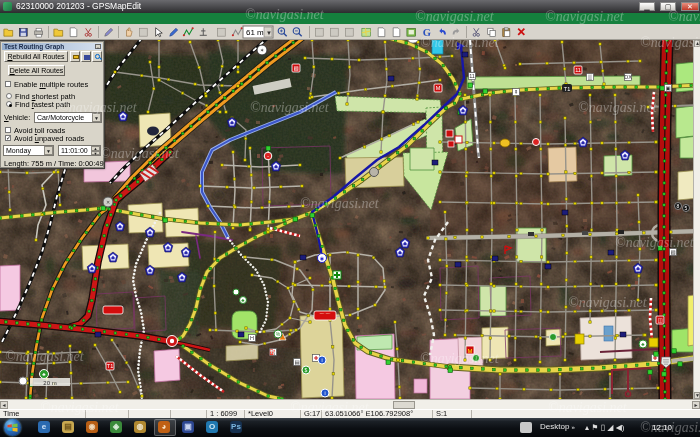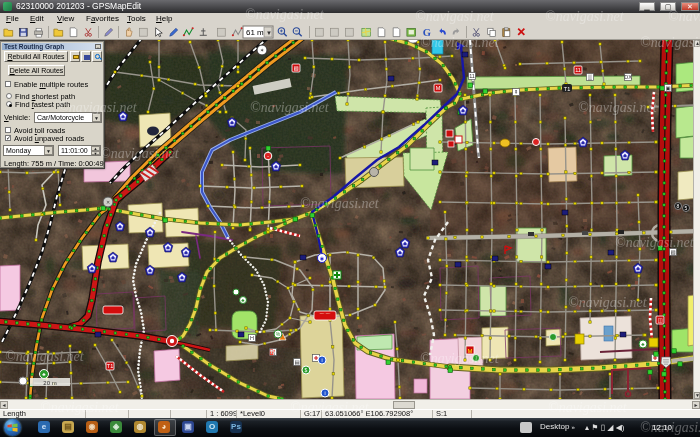--- a/index.html
+++ b/index.html
@@ -29,28 +29,20 @@
 .wm { position:absolute; color:#fff; opacity:0.32; font-family:"Liberation Serif",serif; font-style:italic; }
 </style></head>
 <body>
 <div id="app">
 <div id="titlebar">
   <div class="appicon"></div>
       <div class="txt">62310000 201203 - GPSMapEdit</div>
   <div class="wbtn" style="left:639px;width:16px;">▁</div>
       <div class="wbtn" style="left:660px;width:16px;">▢</div>
       <div class="wbtn" style="left:681px;width:18px;background:linear-gradient(#e89080,#c23a28);color:#fff;">✕</div>
-</div>
-<div id="menubar">
-  <span style="left:6px;"><u>F</u>ile</span>
-      <span style="left:30px;"><u>E</u>dit</span>
-      <span style="left:57px;"><u>V</u>iew</span>
-      <span style="left:86px;">F<u>a</u>vorites</span>
-      <span style="left:127px;"><u>T</u>ools</span>
-      <span style="left:156px;"><u>H</u>elp</span>
 </div>
 <div id="toolbar">
 <svg width="700" height="16" xmlns="http://www.w3.org/2000/svg">
         <g transform="translate(3,2.5) scale(0.88)">
           <path d="M1 3 L5 3 L6 4.5 L11 4.5 L11 11 L1 11 Z" fill="#f0c838" stroke="#8a6a00" stroke-width="0.7"></path>
         </g>
         <g transform="translate(18,2.5) scale(0.88)">
           <rect x="1.5" y="2" width="9" height="9" fill="#3a4a9a" stroke="#222" stroke-width="0.6"></rect>
           <rect x="3.5" y="2.5" width="5" height="3" fill="#cfd4e8"></rect>
           <rect x="3" y="7" width="6" height="4" fill="#cfd4e8"></rect>
@@ -2019,26 +2011,26 @@
 <div id="vscroll">
       <div class="arr" style="top:0;">▲</div>
       <div class="arr" style="bottom:0;">▼</div>
     </div>
 <div id="hscroll">
       <div class="arr" style="left:0;">◂</div>
       <div class="arr" style="right:0;">▸</div>
       <div style="position:absolute;left:393px;top:1px;width:22px;height:8px;background:#dcd9d1;border:1px solid #99968e;"></div>
     </div>
 <div id="statusbar">
-  <div style="position:absolute;left:3px;top:0;line-height:8px;">Length</div>
+  <div style="position:absolute;left:3px;top:0;line-height:8px;">Time</div>
   <div class="pane" style="left:85px;width:42px;"></div>
   <div class="pane" style="left:128px;width:41px;"></div>
   <div class="pane" style="left:170px;width:35px;"></div>
   <div class="pane" style="left:206px;width:36px;">1 : 6099</div>
-  <div class="pane" style="left:236px;width:56px;">*Level0</div>
+  <div class="pane" style="left:244px;width:56px;">*Level0</div>
   <div class="pane" style="left:300px;width:20px;">G:17</div>
   <div class="pane" style="left:321px;width:109px;">63.051066° E106.792908°</div>
   <div class="pane" style="left:432px;width:38px;">S:1</div>
   <div class="pane" style="left:471px;width:228px;"></div>
 </div>
 <div id="taskbar">
 <div style="position:absolute;left:4px;top:1px;width:17px;height:17px;border-radius:50%;background:radial-gradient(circle at 35% 30%, #7ec6f0 0%, #2a6ab8 45%, #123a78 100%);box-shadow:0 0 2px #7ec6f0;"></div>
       <svg style="position:absolute;left:7px;top:4px;" width="11" height="11">
         <path d="M0.5 3 L4.8 2.3 L4.8 5.2 L0.5 5.2 Z" fill="#e04a2a"></path>
         <path d="M5.5 2.2 L10.5 1.5 L10.5 5.2 L5.5 5.2 Z" fill="#7ac143"></path>

